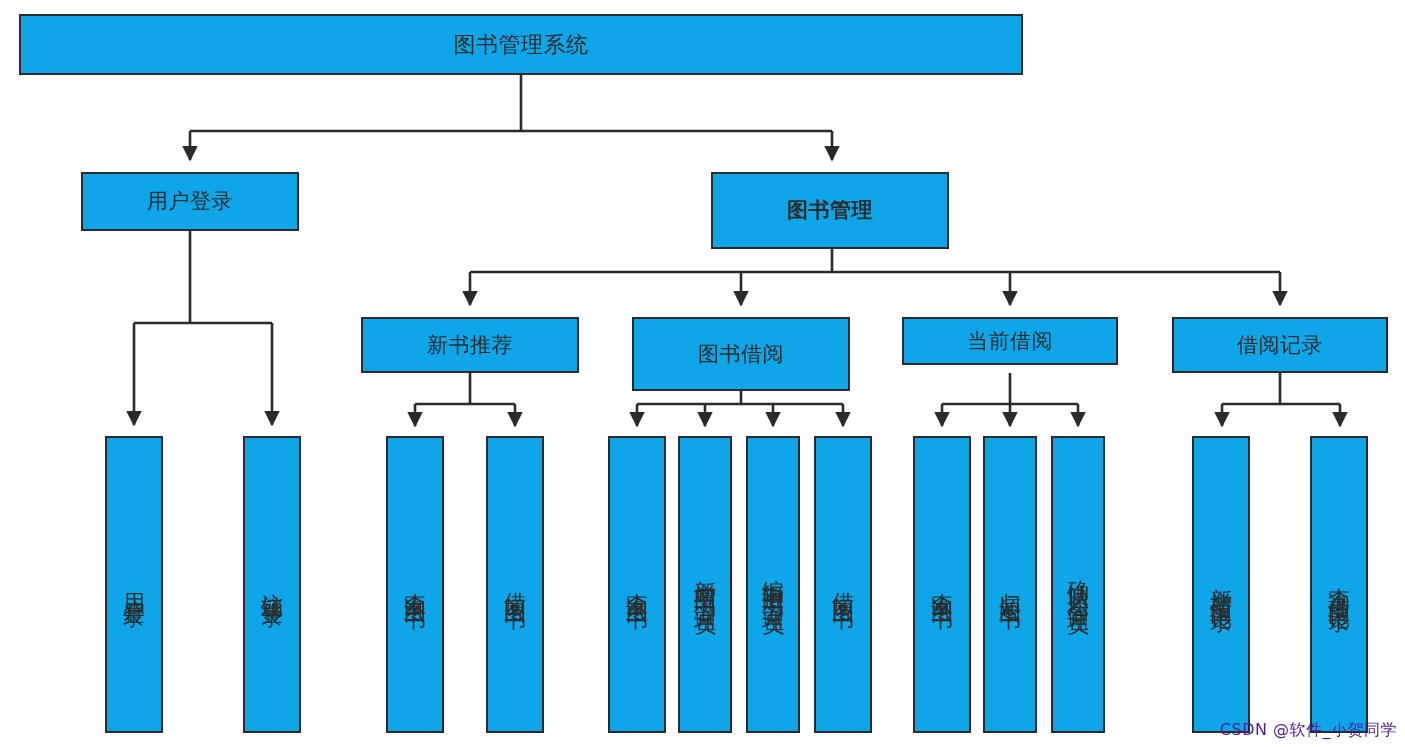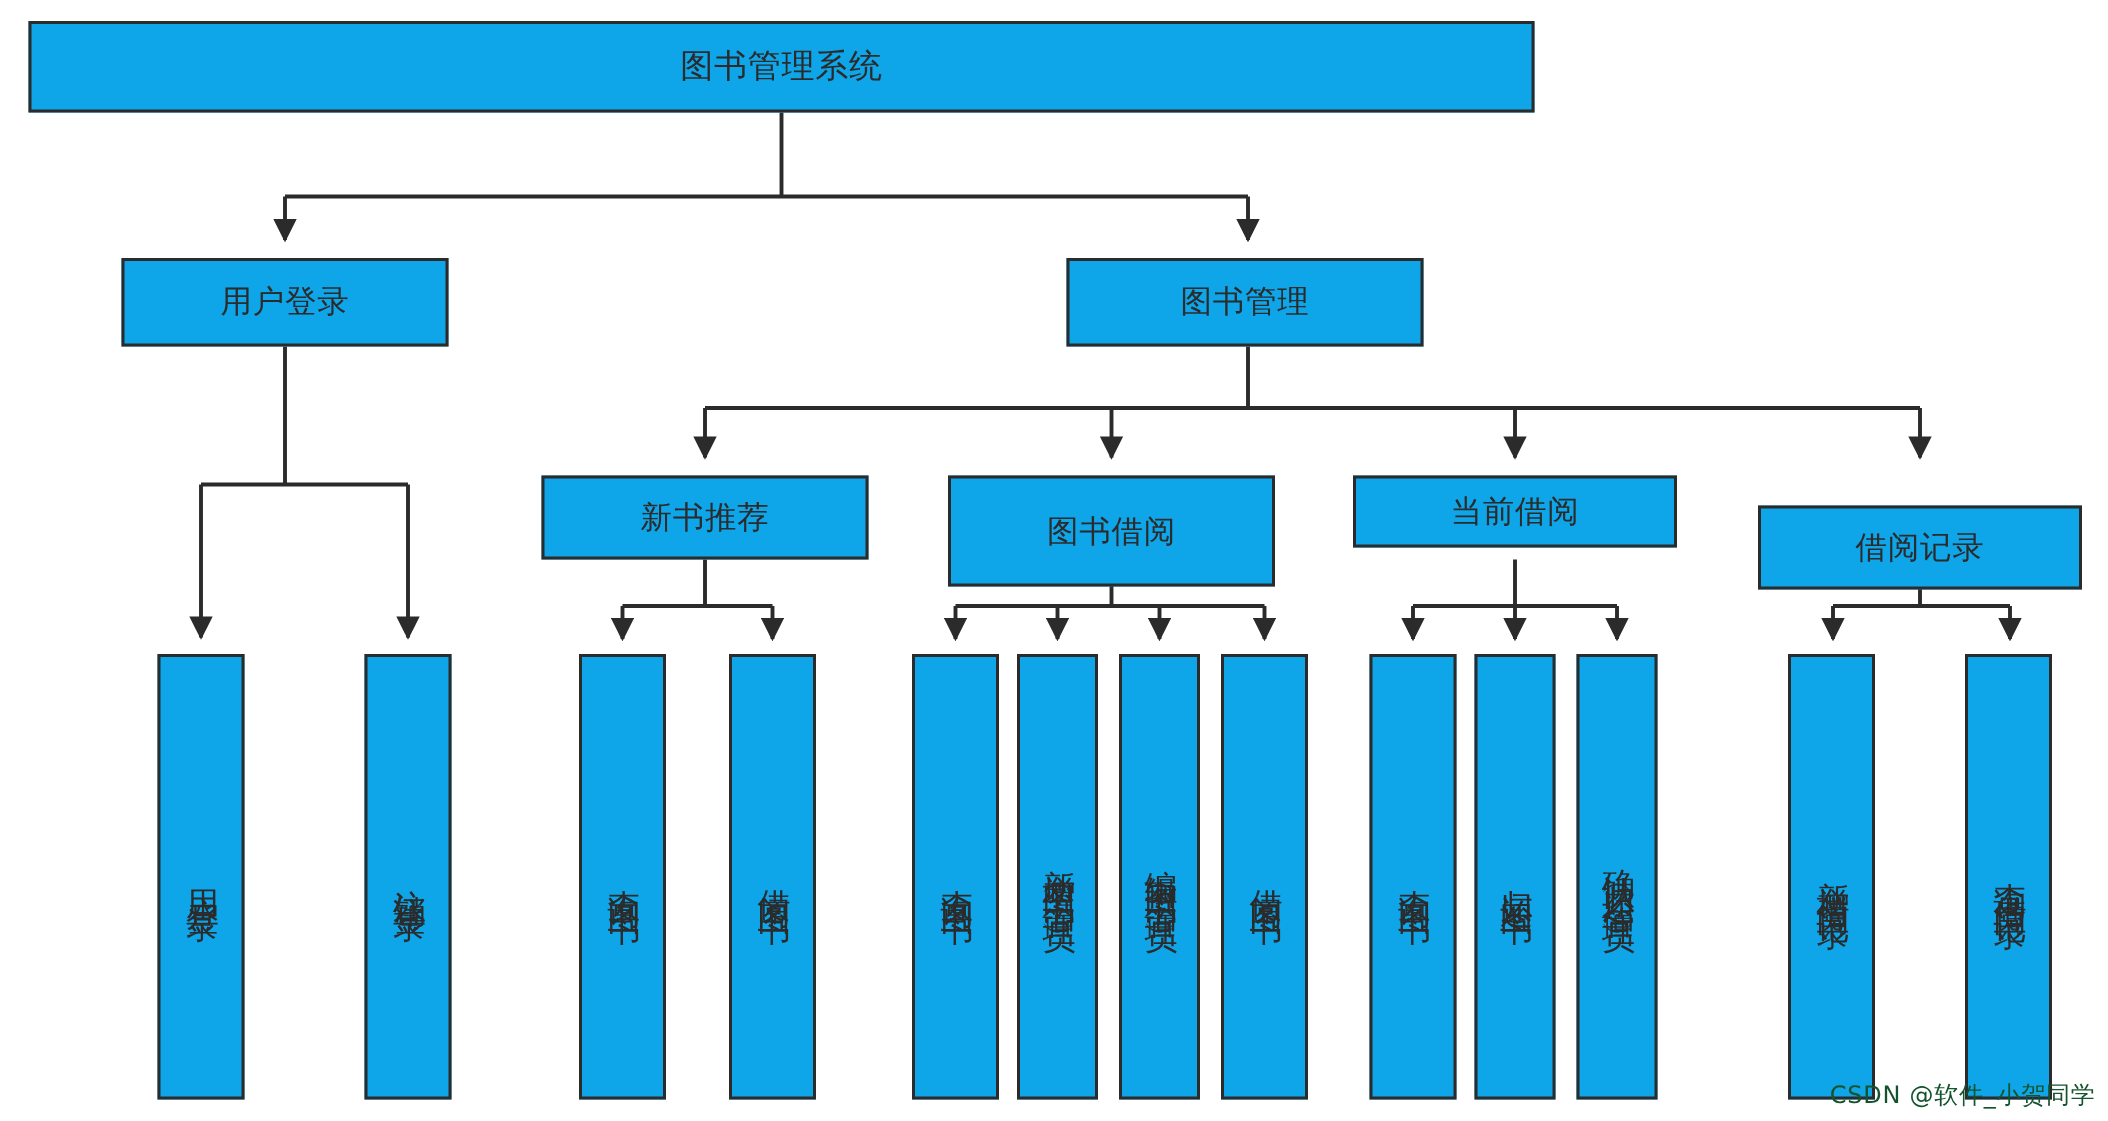--- a/index.html
+++ b/index.html
@@ -55,21 +55,21 @@
     line-height:1.0;
     letter-spacing:5px;
     white-space:normal;
     max-height:100%;
   }
   #watermark{
     position:absolute;
     right:8px;
     bottom:6px;
     font-size:16px;
-    color:#14532d;
+    color:#4c1d95;
     letter-spacing:0.5px;
     z-index:5;
     white-space:nowrap;
   }
 </style>
 </head>
 <body>
 
 <div id="canvas">
 
@@ -124,34 +124,34 @@
     </g>
   </svg>
 
   <div class="node horiz root" style="left:19px; top:14px; width:1004px; height:61px;">
     <span class="label">图书管理系统</span>
   </div>
 
   <div class="node horiz" style="left:81px; top:172px; width:218px; height:59px;">
     <span class="label">用户登录</span>
   </div>
-  <div class="node horiz" style="left:711px; top:172px; width:238px; height:59px;">
+  <div class="node horiz" style="left:711px; top:172px; width:238px; height:77px;font-weight:bold;">
     <span class="label">图书管理</span>
   </div>
 
   <div class="node horiz" style="left:361px; top:317px; width:218px; height:56px;align-items:center;">
     <span class="label">新书推荐</span>
   </div>
   <div class="node horiz" style="left:632px; top:317px; width:218px; height:74px;">
     <span class="label">图书借阅</span>
   </div>
   <div class="node horiz" style="left:902px; top:317px; width:216px; height:48px;">
     <span class="label">当前借阅</span>
   </div>
-  <div class="node horiz" style="left:1172px; top:317px; width:216px; height:56px;margin-top:20px;">
+  <div class="node horiz" style="left:1172px; top:317px; width:216px; height:56px;">
     <span class="label">借阅记录</span>
   </div>
 
   <div class="node vert" style="left:105px; top:436px; width:58px; height:297px;">
     <span class="label">用户登录</span>
   </div>
   <div class="node vert" style="left:243px; top:436px; width:58px; height:297px;">
     <span class="label">注销登录</span>
   </div>
 

